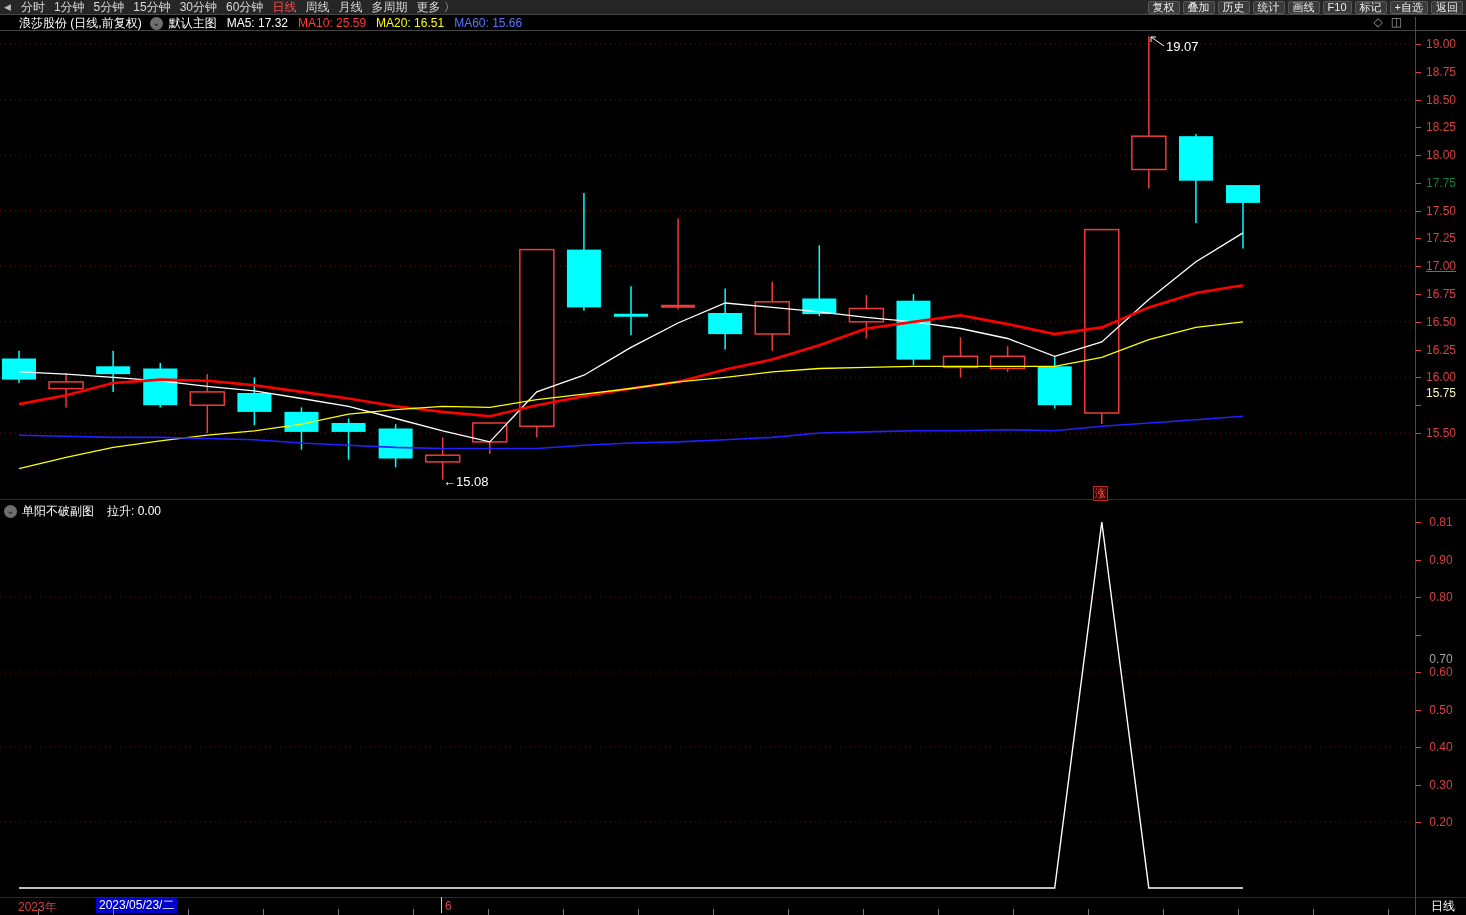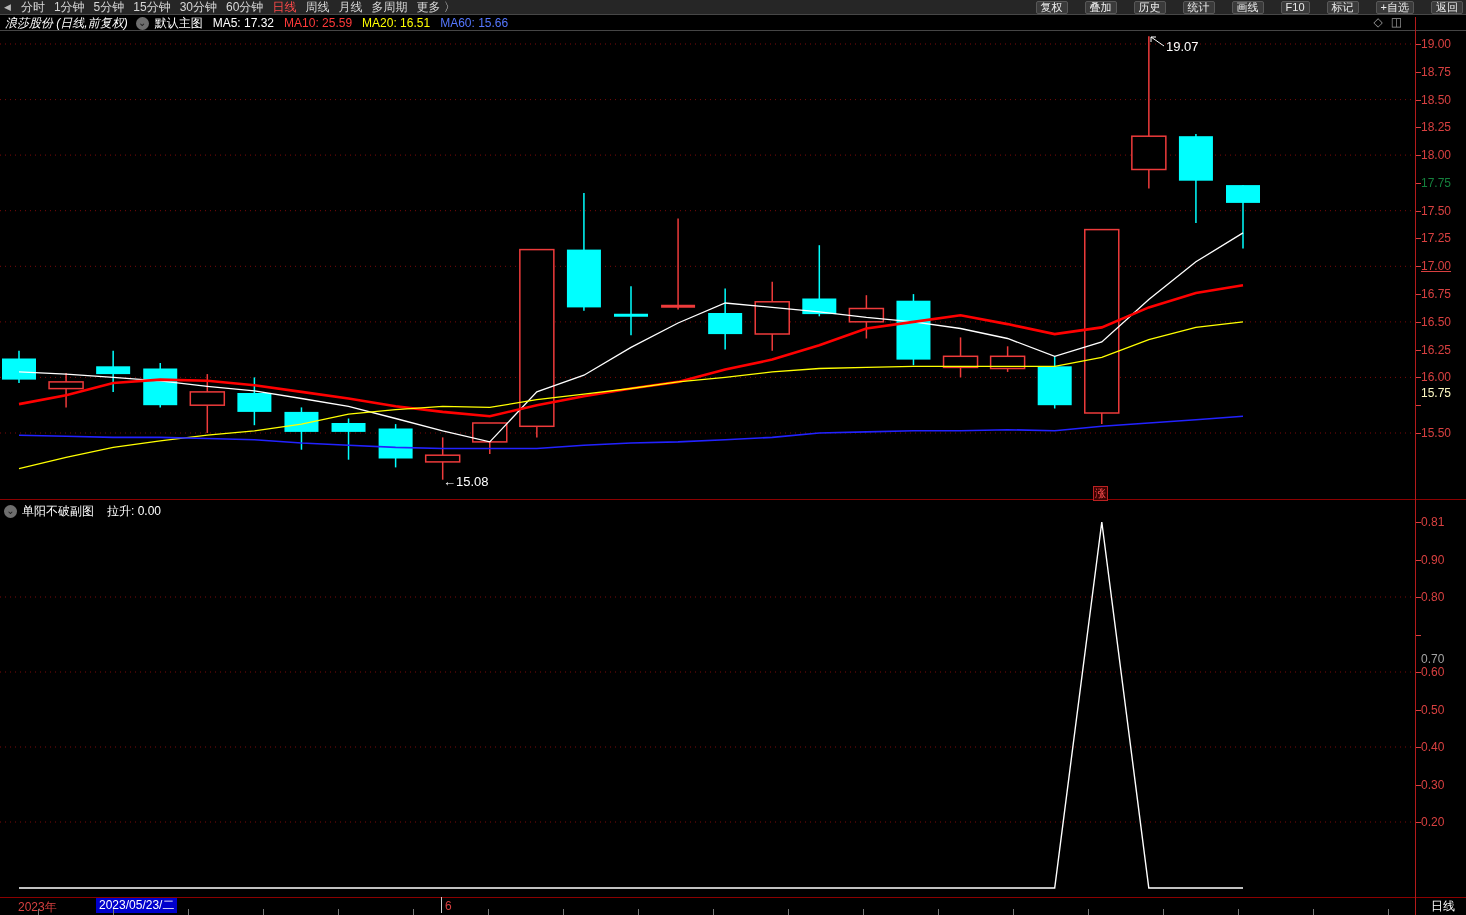--- a/index.html
+++ b/index.html
@@ -6,34 +6,34 @@
   #app{position:relative;width:1466px;height:915px;background:#000;overflow:hidden;
        font-family:"Liberation Sans",sans-serif;-webkit-font-smoothing:antialiased;}
   #cv{position:absolute;left:0;top:0;z-index:0;}
   
   .menubar{position:absolute;left:0;top:0;width:1466px;height:14px;background:#262626;
            border-bottom:1px solid #474747;display:flex;align-items:center;
            font-size:12px;line-height:14px;color:#d8d8d8;z-index:3;}
   .collapse{margin:0 10px 0 4px;color:#b9b9b9;font-size:9px;}
   .menu-item{margin-right:9px;white-space:nowrap;cursor:default;}
   .menu-item.active{color:#ff4a4a;}
-  .menu-right{margin-left:auto;display:flex;gap:17px;padding-right:3px;}
+  .menu-right{margin-left:auto;display:flex;gap:3px;padding-right:3px;}
   .menu-btn{background:#3a3a3a;border:1px solid #585858;border-radius:2px;
             padding:0 4px;height:11px;line-height:11px;font-size:11px;color:#ececec;}
   
   .titlebar{position:absolute;left:0;top:15px;width:1410px;height:16px;display:flex;
             align-items:center;font-size:12px;color:#fff;z-index:2;}
-  .stock-title{margin:0 8px 0 5px;white-space:nowrap;font-style:italic;}
+  .stock-title{margin:0 8px 0 19px;white-space:nowrap;}
   .circ{display:inline-block;width:13px;height:13px;border-radius:50%;background:#6e6e6e;
         color:#1a1a1a;font-size:10px;line-height:11px;text-align:center;margin-right:6px;}
   .layout-label{margin-right:10px;}
   .ma-item{margin-right:10px;white-space:nowrap;}
   .tb-icons{position:absolute;right:8px;top:0;color:#9a9a9a;font-size:12px;display:flex;gap:8px;}
   
-  .plabel,.slabel{position:absolute;left:1421px;width:40px;text-align:left;
+  .plabel,.slabel{position:absolute;left:1421px;width:40px;text-align:center;
                   font-size:12px;line-height:14px;z-index:2;}
   .ptick{position:absolute;left:1416px;width:5px;height:1px;z-index:2;}
   .period-label{position:absolute;left:1424px;top:898px;width:38px;text-align:center;
                 color:#fff;font-size:12px;z-index:2;}
   
   .subheader{position:absolute;left:4px;top:503px;display:flex;align-items:center;
              color:#fff;font-size:12px;z-index:2;}
   .subheader .circ{margin-right:5px;}
   .sub-name{margin-right:13px;}
   

